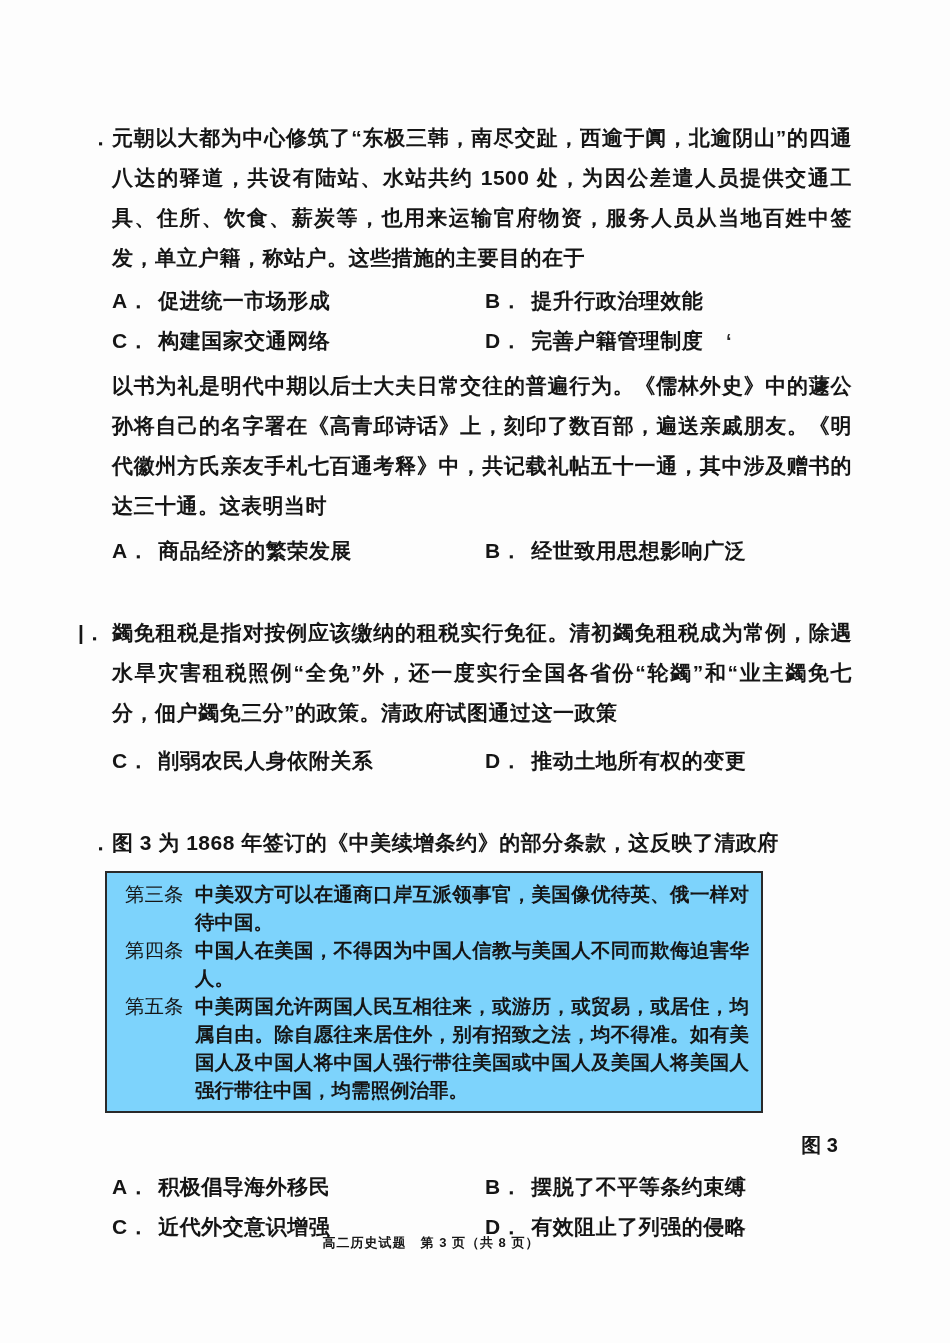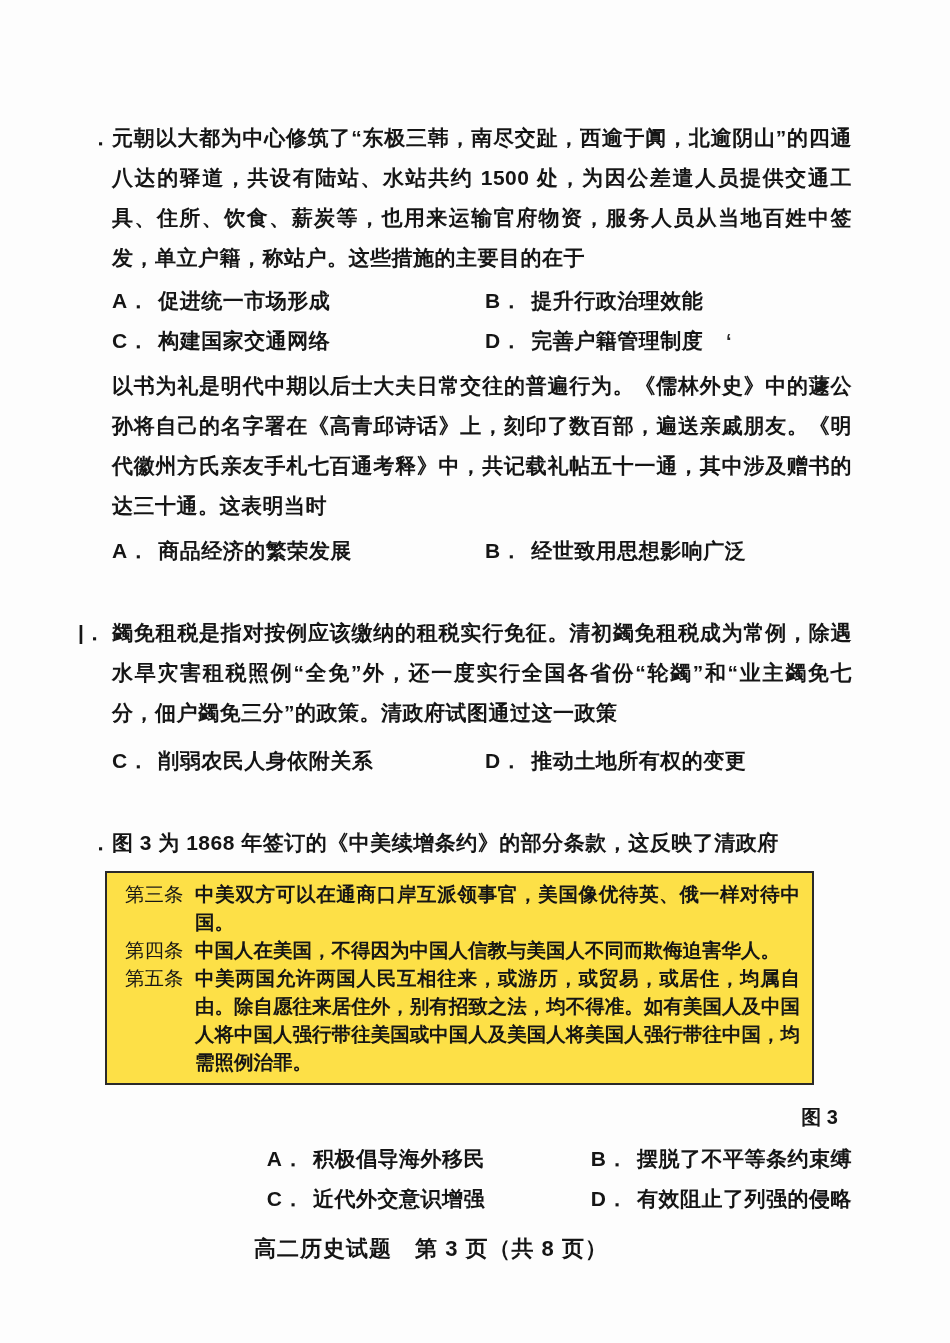--- a/index.html
+++ b/index.html
@@ -57,24 +57,24 @@
     line-height: 40px;
     letter-spacing: 0.5px;
     white-space: nowrap;
   }
   .opt-label { padding-right: 9px; }
   
   .treaty-box {
     box-sizing: border-box;
     margin-left: -7px;
     margin-top: 8px;
-    width: 709px;
+    width: 658px;
     border: 2px solid #2a2a2a;
     padding: 8px 12px 6px 18px;
-    background: #fde047;
+    background: #7dd3fc;
   }
   .treaty-line {
     display: grid;
     grid-template-columns: 62px 1fr;
     column-gap: 8px;
   }
   .treaty-head, .treaty-body {
     font-family: "Liberation Serif", serif;
     font-size: 19.5px;
     line-height: 28px;
@@ -83,28 +83,28 @@
   .treaty-body { text-align: justify; font-weight: bold; }
   .fig-caption {
     width: 733px;
     margin-left: -7px;
     margin-top: 18px;
     text-align: right;
     font-size: 20px;
     font-weight: bold;
     line-height: 28px;
   }
-  .q4 .opts { margin-top: 8px; text-align: right; }
+  .q4 .opts { margin-top: 8px; }
   
   .footer {
     position: absolute;
     top: 1234px;
     left: 431px;
     transform: translateX(-50%);
-    font-size: 22px;
+    font-size: 13px;
     font-weight: bold;
     letter-spacing: 1px;
     white-space: nowrap;
   }
   
   .artifact-tick {
     position: absolute;
     left: 726px;
     top: 330px;
     font-size: 20px;

